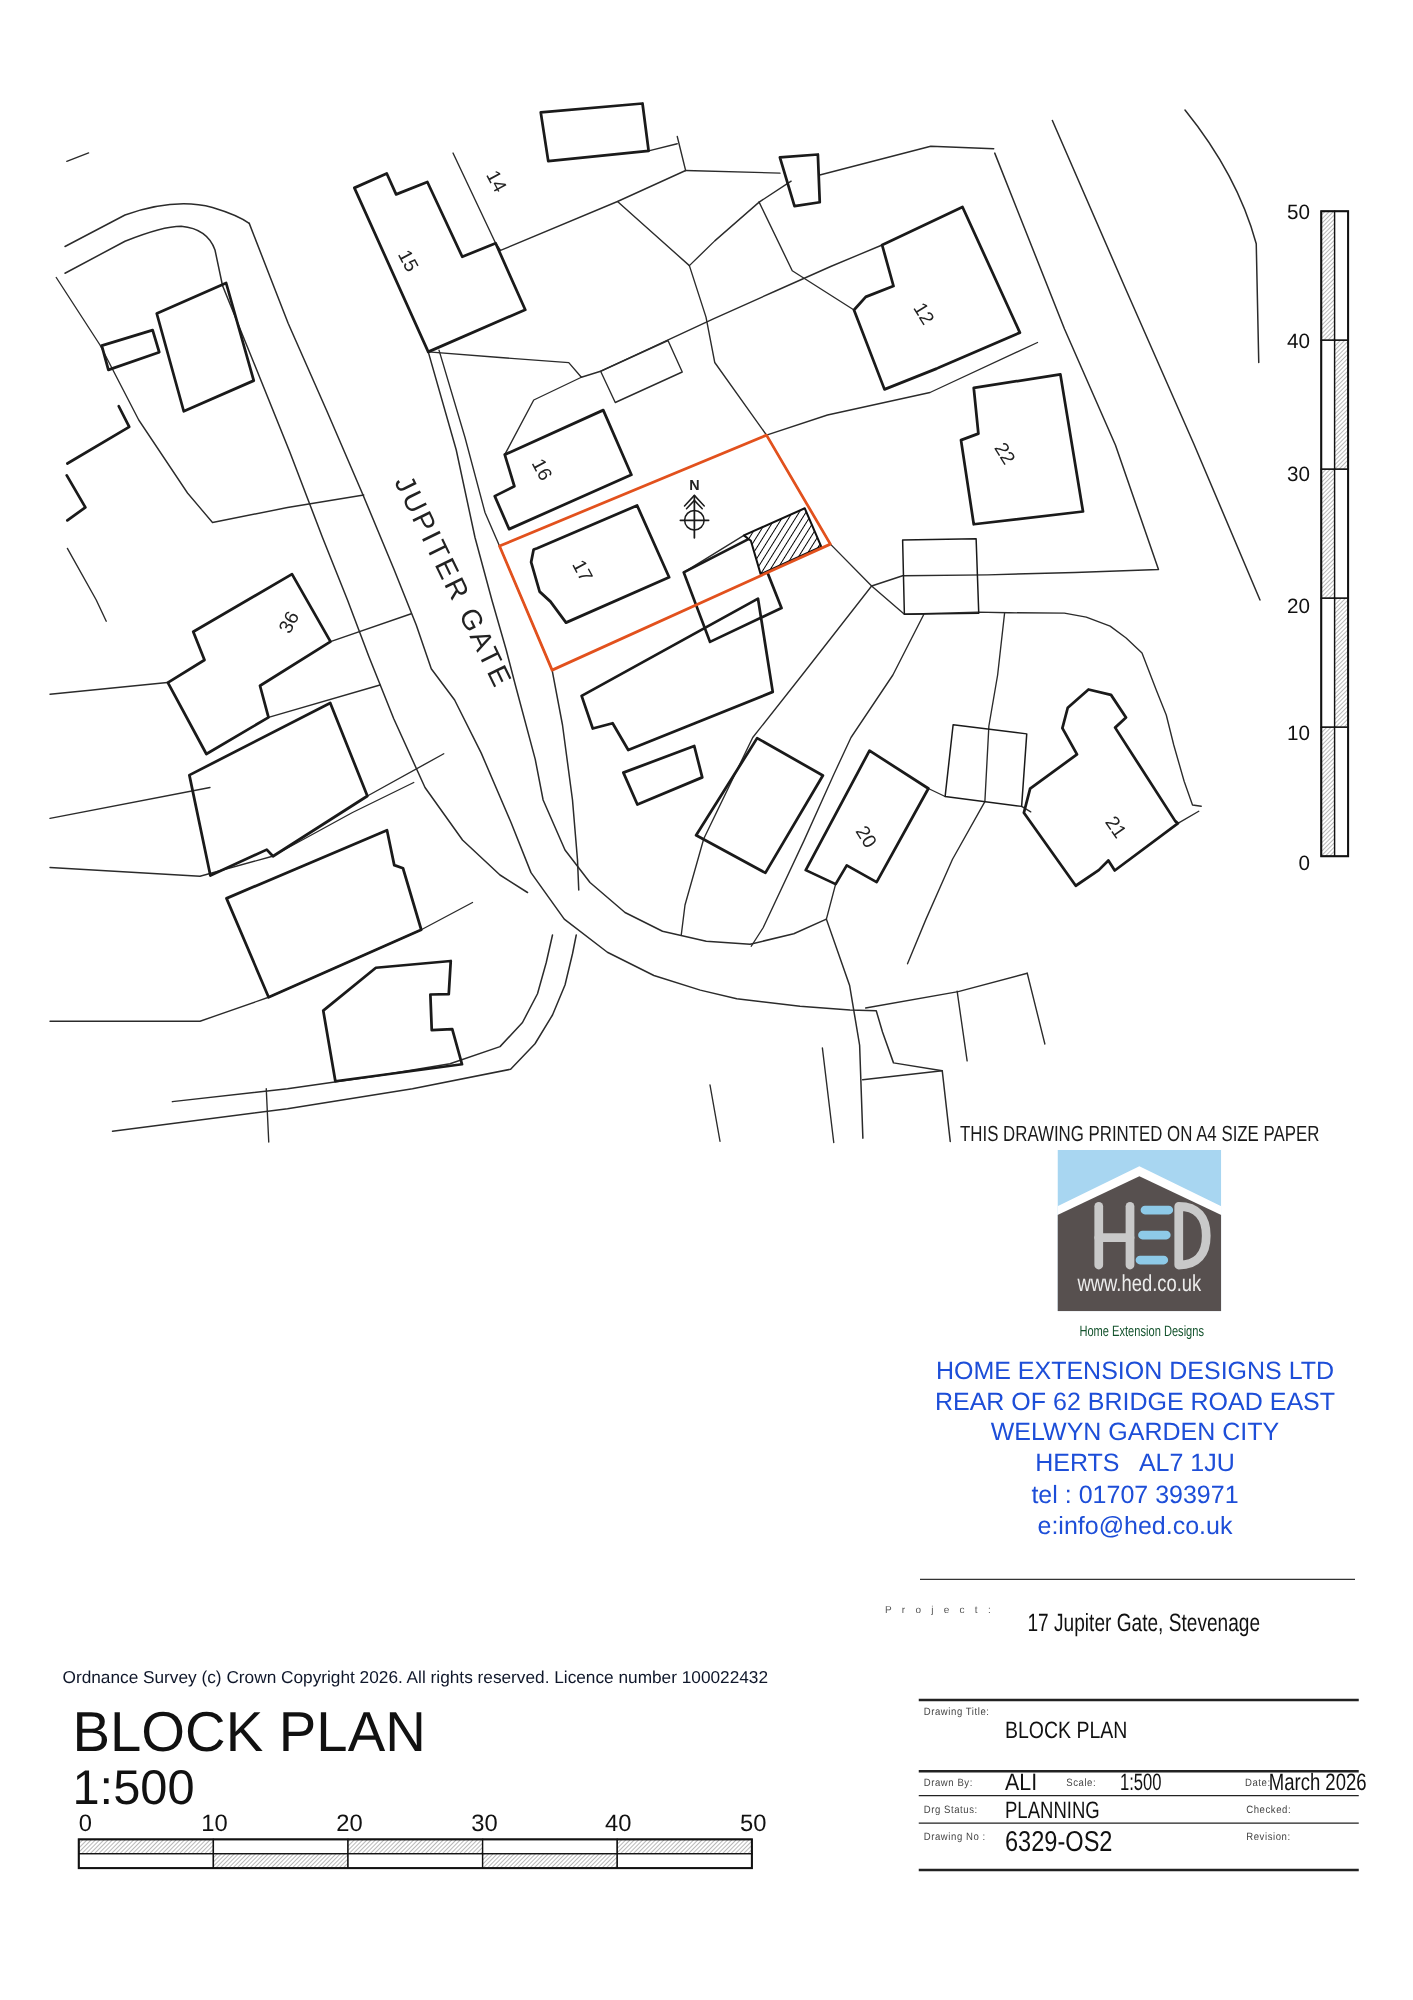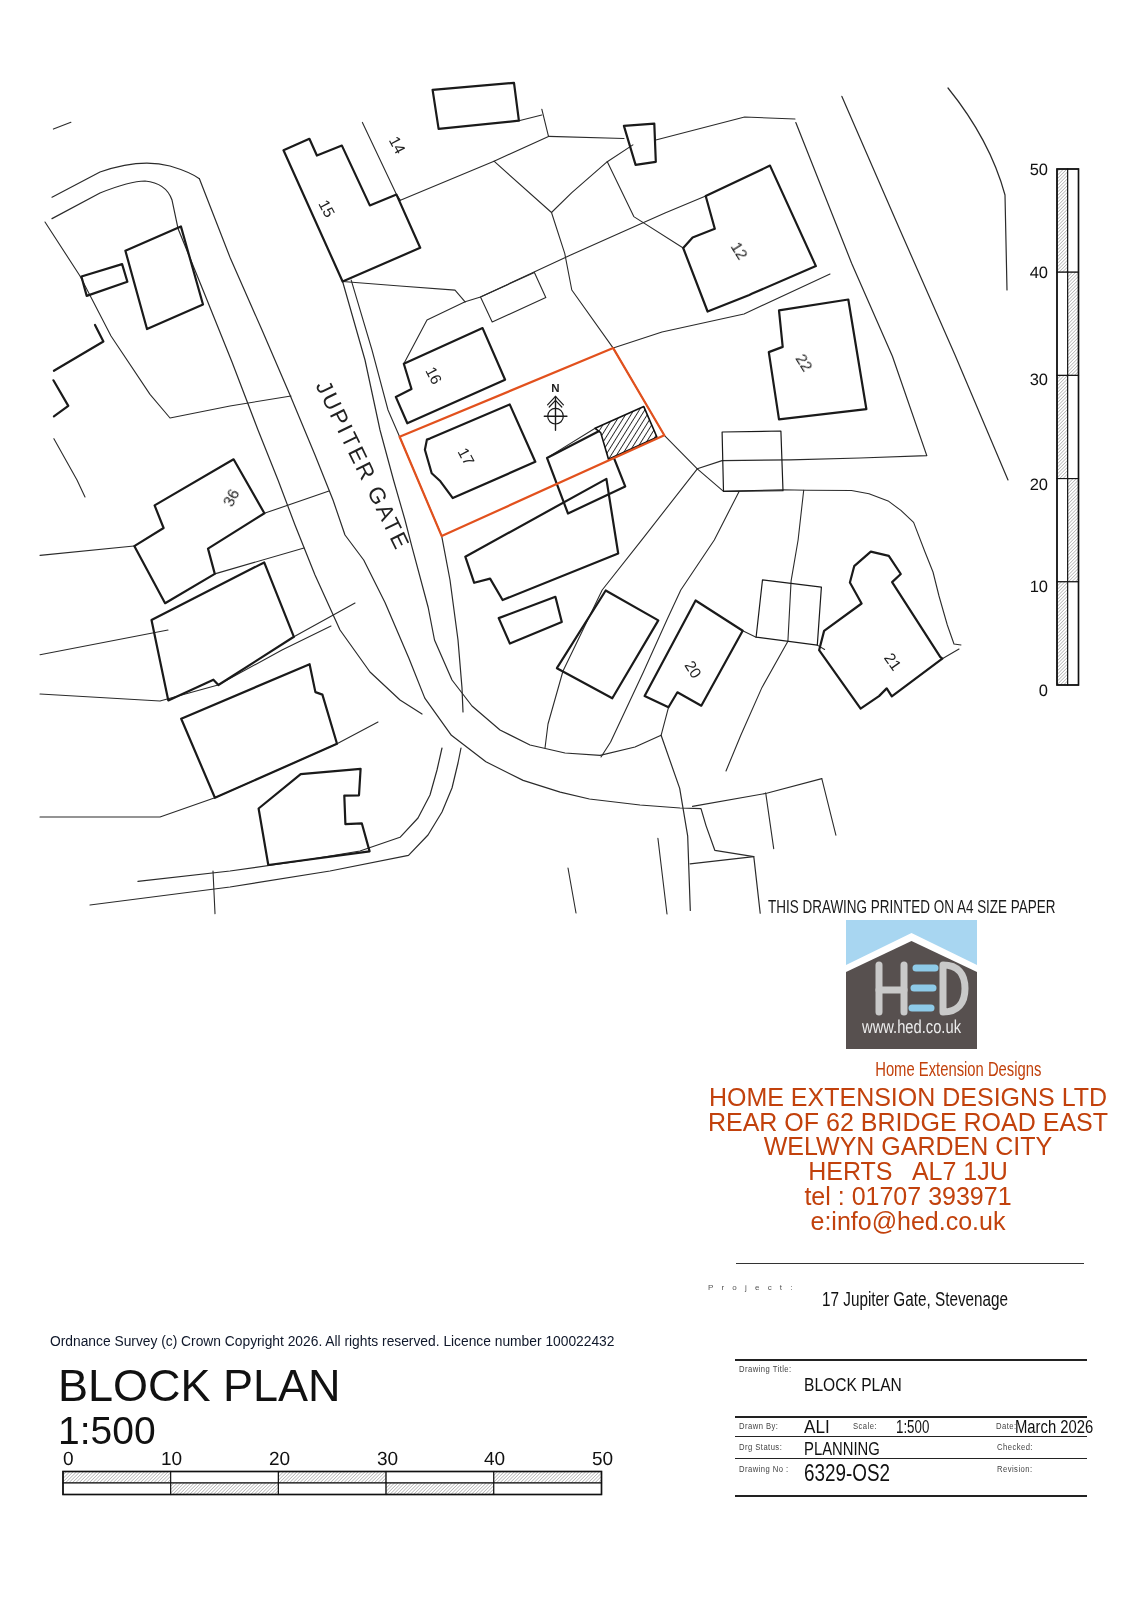--- a/index.html
+++ b/index.html
@@ -287,23 +287,23 @@
     <line x1="70" y1="48" x2="89" y2="48"></line>
     <line x1="68" y1="68" x2="87" y2="68"></line>
     <line x1="66" y1="88" x2="85" y2="88"></line>
   </g>
 
   <path d="M97,45 L97,92 M97,45 C112,45 119,54 119,68.5 C119,83 112,92 97,92" stroke="#c9c9c9" stroke-width="7" stroke-linecap="round" fill="none"></path>
 
   <text x="65.5" y="113" text-anchor="middle" font-family="Liberation Sans, sans-serif" font-size="18.5px" fill="#ececec" textLength="99" lengthAdjust="spacingAndGlyphs">www.hed.co.uk</text>
 </svg>
 
-<div class="abs" style="left:846px;top:1058px;width:131px;text-align:center;font-size:20px;color:#c2410c;white-space:nowrap;"><span style="display:inline-block;transform:scaleX(0.74);transform-origin:center;">Home Extension Designs</span></div>
-
-<div class="abs" style="left:688px;top:1085px;width:440px;text-align:center;font-size:25px;color:#c2410c;line-height:24.7px;">
+<div class="abs" style="left:846px;top:1058px;width:131px;text-align:center;font-size:12px;color:#14532d;white-space:nowrap;"><span style="display:inline-block;transform:scaleX(0.74);transform-origin:center;">Home Extension Designs</span></div>
+
+<div class="abs" style="left:688px;top:1085px;width:440px;text-align:center;font-size:20px;color:#1d4ed8;line-height:24.7px;">
 HOME EXTENSION DESIGNS LTD<br>
 REAR OF 62 BRIDGE ROAD EAST<br>
 WELWYN GARDEN CITY<br>
 HERTS&nbsp;&nbsp; AL7 1JU<br>
 tel : 01707 393971<br>
 e:info@hed.co.uk
 </div>
 
 <div class="abs" style="left:736px;top:1263px;width:348px;border-top:1.5px solid #333;"></div>
 

